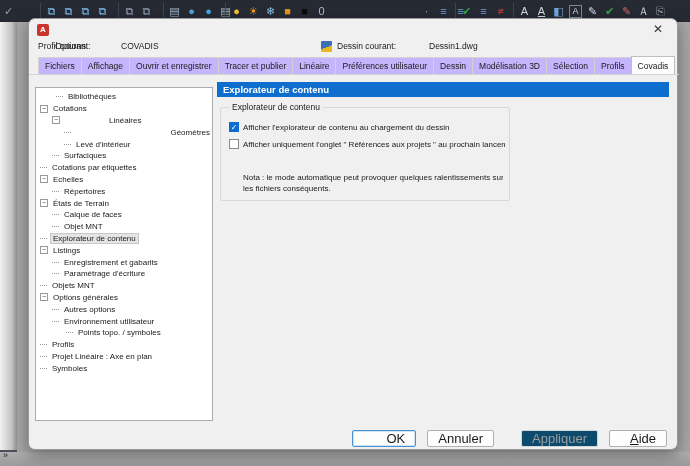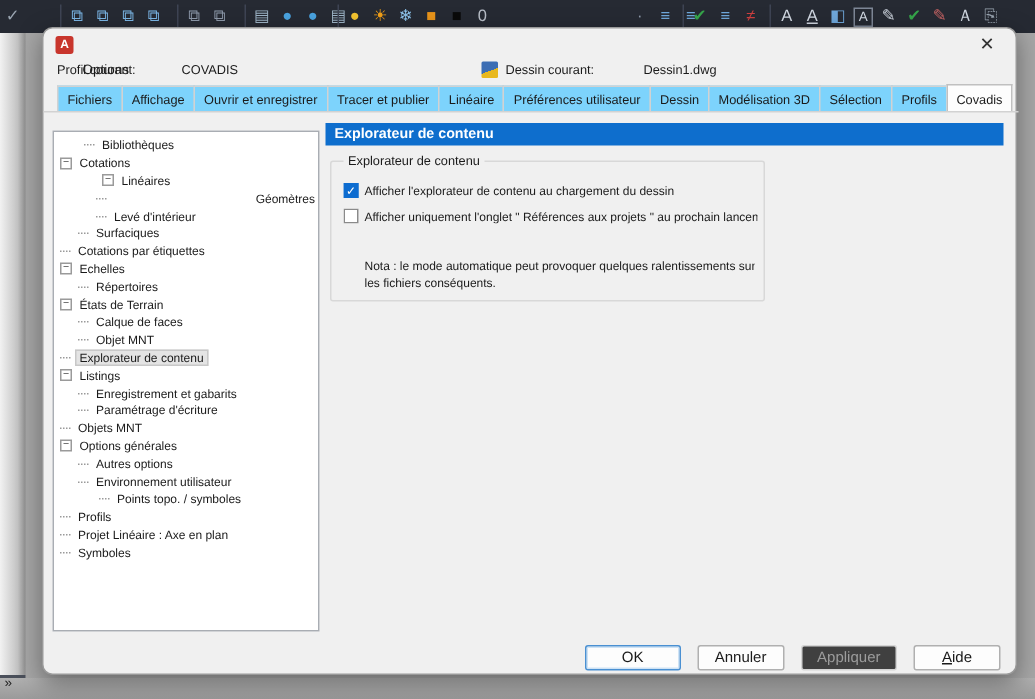--- a/index.html
+++ b/index.html
@@ -36,21 +36,21 @@
   .profrow { position:absolute; left:0; top:22px; width:100%; height:14px; font-size:8.5px; color:#1a1a1a; }
   .plabel { position:absolute; left:9px; }
   .pvalue { position:absolute; left:92px; }
   .dwg-icon { position:absolute; left:292px; top:0px; width:11px; height:11px;
     background:linear-gradient(160deg,#3c6eb4 55%,#e8b81e 55%); border-radius:1px; }
   .dlabel { position:absolute; left:308px; }
   .dvalue { position:absolute; left:400px; }
 
   
   #tabs { position:absolute; left:9px; top:38px; display:flex; align-items:flex-end; height:17px; }
-  .tab { font-size:8.5px; color:#1a1a1a; padding:3px 6px 3px; background:#7dd3fc; border:1px solid #d2d2d2;
+  .tab { font-size:8.5px; color:#1a1a1a; padding:3px 6px 3px; background:#c4b5fd; border:1px solid #d2d2d2;
     border-bottom:none; margin-right:-1px; position:relative; white-space:nowrap; cursor:default; }
   .tab.active { background:#fdfdfd; padding-top:4px; z-index:2; border-color:#c0c0c0; }
   .tabsep { position:absolute; left:0px; top:55px; width:650px; height:1px; background:#d2d2d2; }
 
   
   #tree { position:absolute; left:6px; top:68px; width:178px; height:334px; background:#fff;
     border:1px solid #a9adb3; padding-top:3px; overflow:hidden; }
   .trow { height:11.8px; display:flex; align-items:center; white-space:nowrap; font-size:8px; color:#1a1a1a; cursor:default; }
   .tbox { width:8px; height:8px; border:1px solid #9a9a9a; background:#fff; font-size:7px; line-height:6px;
     text-align:center; color:#444; margin-right:3px; flex:none; }
@@ -68,23 +68,23 @@
   .cbox { width:10px; height:10px; border:1px solid #8a8a8a; background:#fff; margin-right:4px; flex:none;
     font-size:8px; line-height:10px; text-align:center; color:#fff; }
   .cbox.on { background:var(--accent,#0d6cd0); border-color:var(--accent,#0d6cd0); }
   .clabel { font-size:8px; color:#1a1a1a; }
   .note { position:absolute; left:22px; top:64px; width:260px; font-size:8px; color:#1a1a1a; line-height:11px; }
   .note div { white-space:nowrap; overflow:hidden; }
 
   
   #btns { position:absolute; right:10px; top:411px; display:flex; gap:11px; }
   .btn { height:17px; min-width:58px; background:#fdfdfd; border:1px solid #b0b0b0; border-radius:2px;
-    font-family:inherit; font-size:10px; color:#1a1a1a; padding:0 10px; cursor:default; }
+    font-family:inherit; font-size:13px; color:#1a1a1a; padding:0 10px; cursor:default;text-align:right; }
   .btn.default { border-color:#4a90d2; box-shadow:inset 0 0 0 1px #cfe3f5; min-width:64px; }
-  .btn.disabled { background:#404040; border-color:#d4d4d4; color:#9c9c9c; }
+  .btn.disabled { background:#0c4a6e; border-color:#d4d4d4; color:#9c9c9c;margin-left:16px; }
   .btn .ul { text-decoration:underline; }
 </style>
 </head>
 <body>
 
 <div id="stage">
 
   <div id="toolbar">
       <div class="tgrp tg0">
         <span class="ticon" style="color: rgb(154, 165, 177);">✓</span>
@@ -180,21 +180,21 @@
 
     <div id="tree">
         <div class="trow" style="padding-left: 20px;">
           <span class="tdash"></span>
           <span class="tlabel">Bibliothèques</span>
         </div>
         <div class="trow" style="padding-left: 4px;">
           <span class="tbox">−</span>
           <span class="tlabel">Cotations</span>
         </div>
-        <div class="trow" style="padding-left: 32px;">
+        <div class="trow" style="padding-left: 16px; gap: 44px;">
           <span class="tbox">−</span>
           <span class="tlabel">Linéaires</span>
         </div>
         <div class="trow" style="padding-left: 28px; justify-content: space-between;">
           <span class="tdash"></span>
           <span class="tlabel">Géomètres</span>
         </div>
         <div class="trow" style="padding-left: 28px;">
           <span class="tdash"></span>
           <span class="tlabel">Levé d'intérieur</span>

